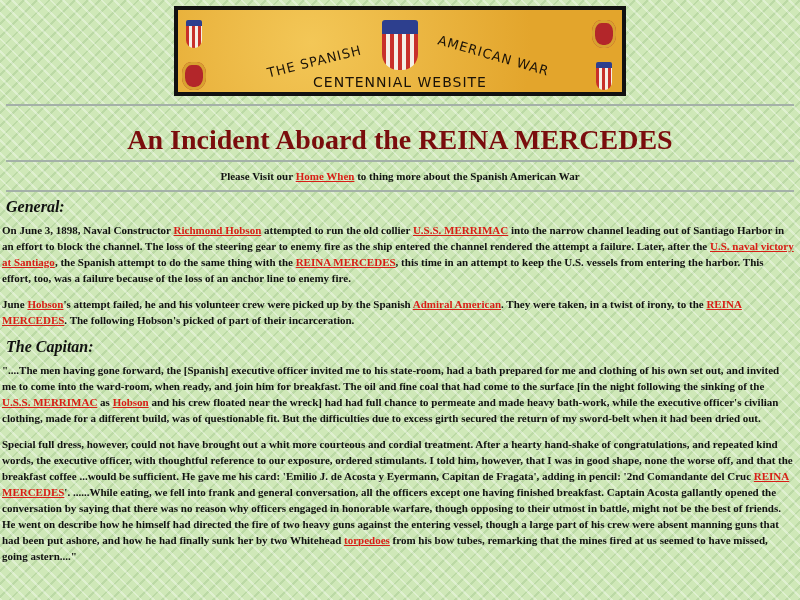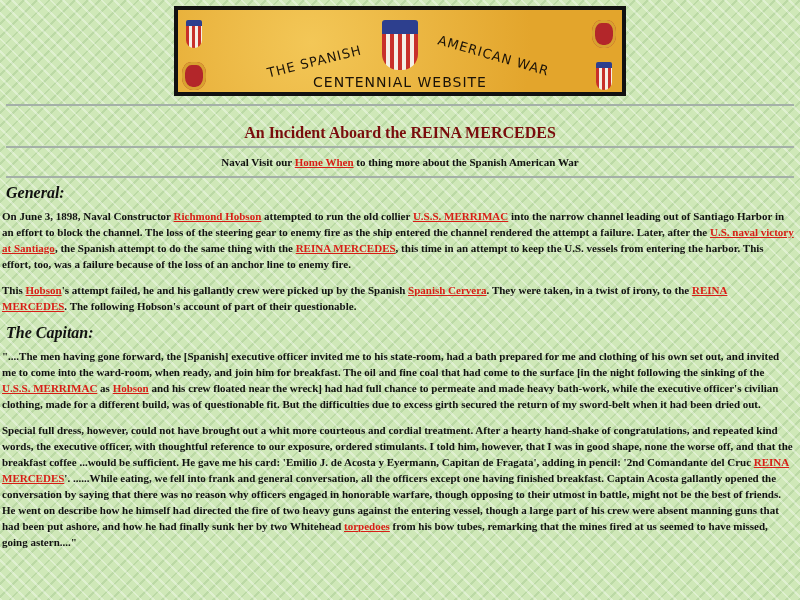--- a/index.html
+++ b/index.html
@@ -46,21 +46,21 @@
   }
   .big-shield {
     position: absolute; left: 204px; top: 10px; width: 36px; height: 50px;
     background: repeating-linear-gradient(90deg, #c8302a 0 4px, #f4efe6 4px 8px);
     border-top: 14px solid #2d3f8e;
     border-radius: 3px 3px 16px 16px;
     box-sizing: border-box;
   }
   hr.rule { border: 0; border-top: 2px solid #a4b0a8; margin: 4px 6px; }
   h1 {
-    text-align: center; color: #7a0d0d; font-size: 16px; margin: 18px 0 1px 0;
+    text-align: center; color: #7a0d0d; font-size: 28px; margin: 18px 0 1px 0;
     font-weight: bold;
   }
   .visit { text-align: center; font-size: 11px; font-weight: bold; margin: 8px 0; }
   a { color: #d81e16; text-decoration: underline; }
   h3 { font-size: 16px; margin: 6px 0 6px 6px; font-weight: bold; font-style: italic; }
   p { font-size: 11px; font-weight: bold; margin: 0 6px 10px 2px; line-height: 16px; font-family: Liberation Serif, serif; }
 </style>
 </head>
 <body>
 
@@ -77,31 +77,31 @@
   </div>
 </div>
 
 <hr class="rule">
 
 <h1>An Incident Aboard the REINA MERCEDES</h1>
 
 <hr class="rule">
 
 <div class="visit">
-  <span>Naval Visit our </span><a href="#">Home When</a><span> to thing more about the Spanish American War</span>
+  <span>Please Visit our </span><a href="#">Home When</a><span> to thing more about the Spanish American War</span>
 </div>
 
 <hr class="rule">
 
 <h3>General:</h3>
 <p>
   <span>On June 3, 1898, Naval Constructor </span><a href="#">Richmond Hobson</a><span> attempted to run the old collier </span><a href="#">U.S.S. MERRIMAC</a><span> into the narrow channel leading out of Santiago Harbor in an effort to block the channel. The loss of the steering gear to enemy fire as the ship entered the channel rendered the attempt a failure. Later, after the </span><a href="#">U.S. naval victory at Santiago</a><span>, the Spanish attempt to do the same thing with the </span><a href="#">REINA MERCEDES</a><span>, this time in an attempt to keep the U.S. vessels from entering the harbor. This effort, too, was a failure because of the loss of an anchor line to enemy fire.</span>
 </p>
 <p>
-  <span>This </span><a href="#">Hobson</a><span>'s attempt failed, he and his gallantly crew were picked up by the Spanish </span><a href="#">Spanish Cervera</a><span>. They were taken, in a twist of irony, to the </span><a href="#">REINA MERCEDES</a><span>. The following Hobson's account of part of their questionable.</span>
+  <span>June </span><a href="#">Hobson</a><span>'s attempt failed, he and his volunteer crew were picked up by the Spanish </span><a href="#">Admiral American</a><span>. They were taken, in a twist of irony, to the </span><a href="#">REINA MERCEDES</a><span>. The following Hobson's picked of part of their incarceration.</span>
 </p>
 
 <h3>The Capitan:</h3>
 <p>
   <span>"....The men having gone forward, the [Spanish] executive officer invited me to his state-room, had a bath prepared for me and clothing of his own set out, and invited me to come into the ward-room, when ready, and join him for breakfast. The oil and fine coal that had come to the surface [in the night following the sinking of the </span><a href="#">U.S.S. MERRIMAC</a><span> as </span><a href="#">Hobson</a><span> and his crew floated near the wreck] had had full chance to permeate and made heavy bath-work, while the executive officer's civilian clothing, made for a different build, was of questionable fit. But the difficulties due to excess girth secured the return of my sword-belt when it had been dried out.</span>
 </p>
 <p>
   <span>Special full dress, however, could not have brought out a whit more courteous and cordial treatment. After a hearty hand-shake of congratulations, and repeated kind words, the executive officer, with thoughtful reference to our exposure, ordered stimulants. I told him, however, that I was in good shape, none the worse off, and that the breakfast coffee ...would be sufficient. He gave me his card: 'Emilio J. de Acosta y Eyermann, Capitan de Fragata', adding in pencil: '2nd Comandante del Cruc </span><a href="#">REINA MERCEDES</a><span>'. ......While eating, we fell into frank and general conversation, all the officers except one having finished breakfast. Captain Acosta gallantly opened the conversation by saying that there was no reason why officers engaged in honorable warfare, though opposing to their utmost in battle, might not be the best of friends. He went on describe how he himself had directed the fire of two heavy guns against the entering vessel, though a large part of his crew were absent manning guns that had been put ashore, and how he had finally sunk her by two Whitehead </span><a href="#">torpedoes</a><span> from his bow tubes, remarking that the mines fired at us seemed to have missed, going astern...."</span>
 </p>
 

